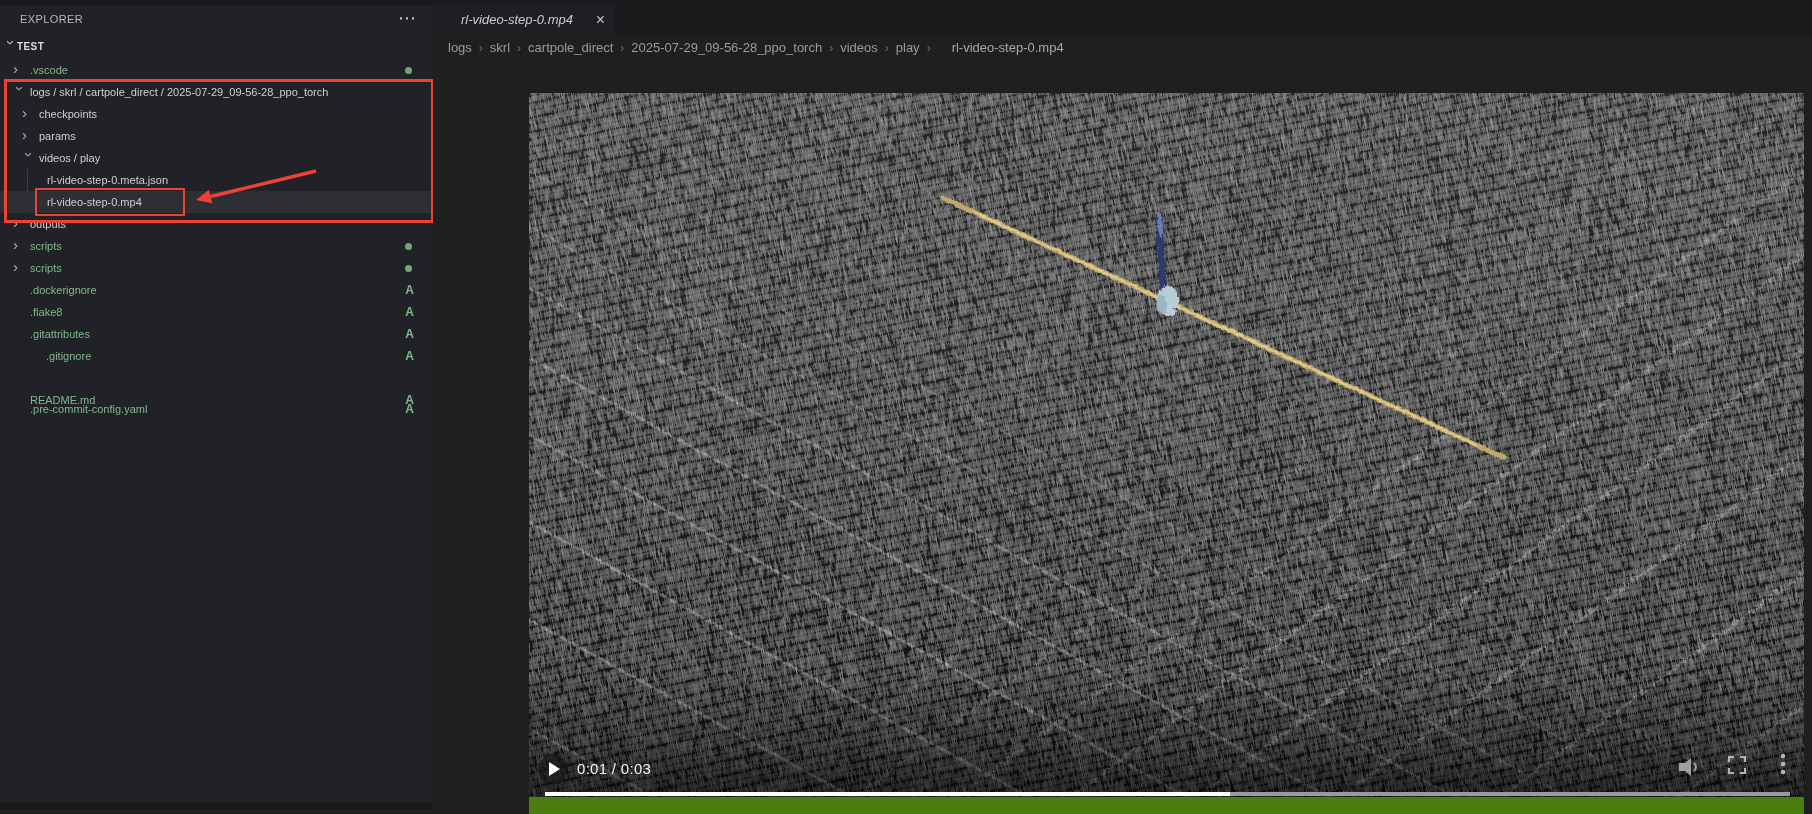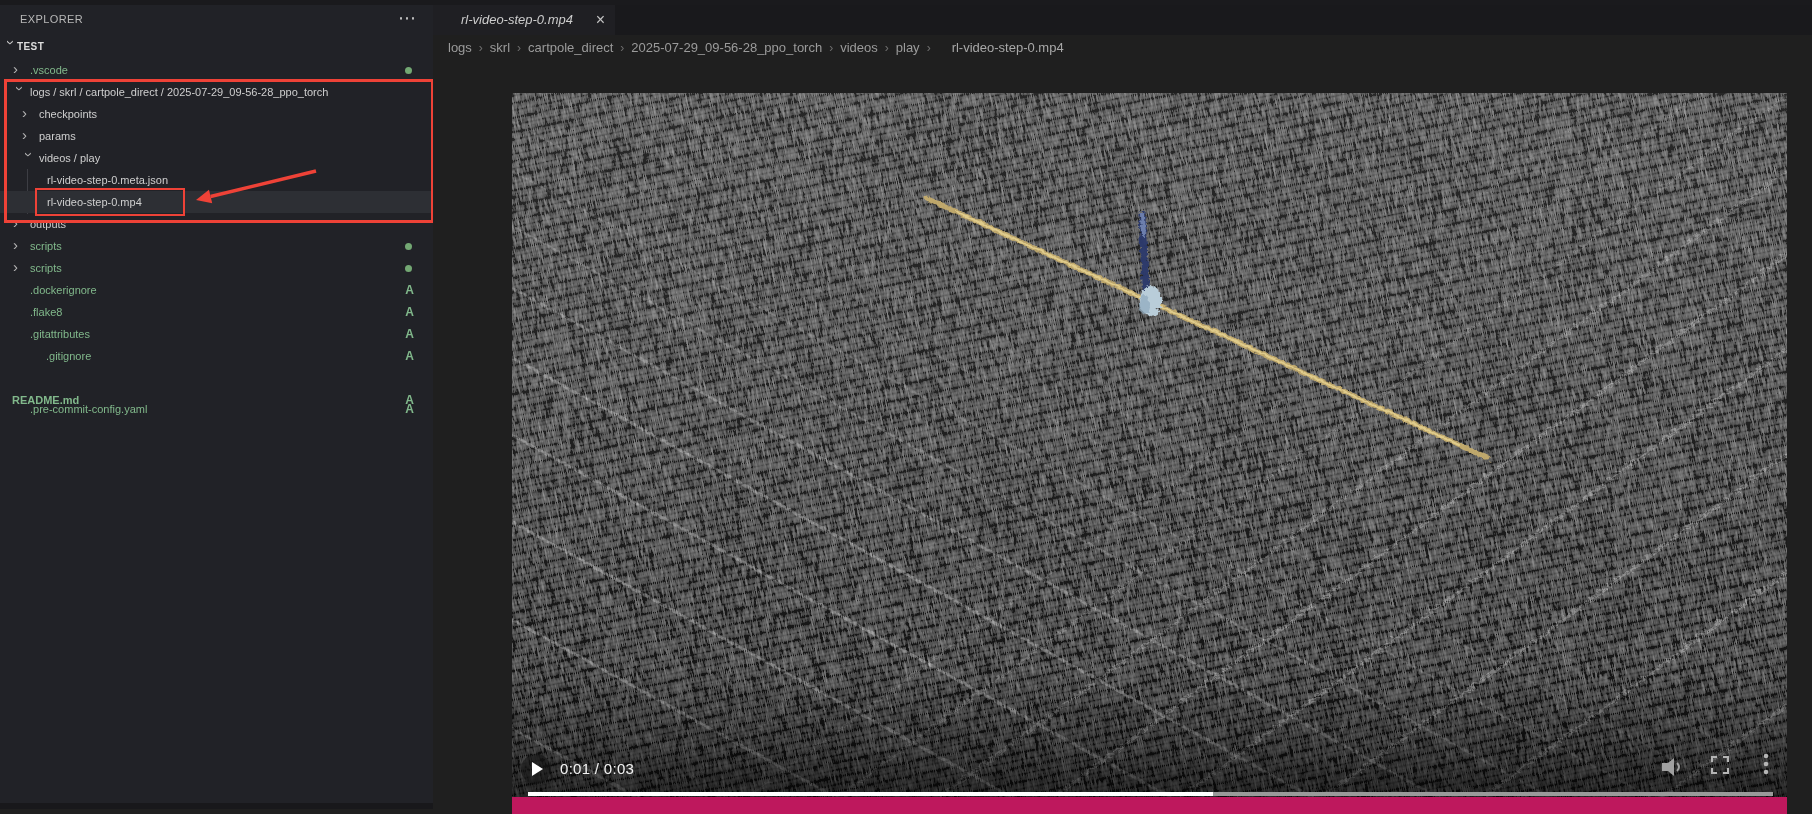--- a/index.html
+++ b/index.html
@@ -37,21 +37,21 @@
   .tabstrip{position:absolute;left:0;top:0;width:1379px;height:30px;background:#19191c;}
   .tab{position:absolute;left:0;top:0;width:182px;height:30px;background:#1f1f23;cursor:pointer;}
   .tab-label{position:absolute;left:28px;top:0;line-height:30px;font-size:13px;font-style:italic;color:#cccccc;}
   .tab-close{position:absolute;right:10px;top:0;line-height:29px;font-size:16px;color:#c5c5c5;cursor:pointer;}
   .breadcrumbs{position:absolute;left:0;top:30px;width:1379px;height:25px;background:#1f1f1f;
     font-size:13px;color:#9b9b9b;line-height:25px;padding-left:15px;box-sizing:border-box;white-space:nowrap;}
   .bc-sep{color:#6e6e6e;margin:0 7px;font-size:12px;}
   .bc-item.last{margin-left:14px;color:#a8a8a8;}
 
   
-  .videobox{position:absolute;left:79px;top:88px;width:1275px;height:721px;background:#be185d;cursor:pointer;}
+  .videobox{position:absolute;left:96px;top:88px;width:1275px;height:721px;background:#4d7c0f;cursor:pointer;}
   .scene{position:absolute;left:0;top:0;width:1275px;height:704px;overflow:hidden;}
   .scenebg{position:absolute;left:0;top:0;width:1275px;height:704px;
     background:linear-gradient(180deg,#505050 0%,#4a4a4a 30%,#3e3e3e 55%,#2f2f2f 76%,#272727 92%,#232323 100%);}
   #gridlines{position:absolute;left:0;top:0;filter:blur(.4px);}
   .noise{position:absolute;left:0;top:0;opacity:.5;}
   #objects{position:absolute;left:0;top:0;}
   .shade{position:absolute;left:0;bottom:0;width:1275px;height:130px;
     background:linear-gradient(180deg,rgba(0,0,0,0) 0%,rgba(0,0,0,.28) 60%,rgba(0,0,0,.55) 100%);}
   .playbtn{position:absolute;left:9px;top:661px;width:30px;height:30px;border-radius:50%;
     background:rgba(22,22,22,.6);cursor:pointer;}
@@ -134,21 +134,21 @@
         </div>
         <div class="trow" style="top: 286px;">
           <span class="tlabel added" style="left: 30px; margin-left: 16px;">.gitignore</span>
           <span class="badge-a">A</span>
         </div>
         <div class="trow" style="top: 308px; margin-top: 31px;">
           <span class="tlabel added" style="left: 30px;">.pre-commit-config.yaml</span>
           <span class="badge-a">A</span>
         </div>
         <div class="trow" style="top: 330px;">
-          <span class="tlabel added" style="left: 12px; font-weight: bold;">README.md</span>
+          <span class="tlabel added" style="left: 30px;">README.md</span>
           <span class="badge-a">A</span>
         </div>
       </div>
     <div class="annot-box" id="outer-box" style="left: 4px; top: 74px; width: 424px; height: 138px; border-width: 3px; border-color: rgb(238, 66, 55);"></div>
     <div class="annot-box" id="inner-box" style="left: 35px; top: 183px; width: 146px; height: 24px; border-width: 2px; border-color: rgb(238, 66, 55);"></div>
     <svg id="annot-arrow" width="433" height="803">
         <line x1="316" y1="166" x2="210.58027695499118" y2="191.47643306921046" stroke="#ee4237" stroke-width="3.5"></line>
         <polygon points="196,195 208.93594572062273,184.6723038235479 212.22460818935963,198.280562314873" fill="#ee4237"></polygon>
       </svg>
   </aside>

